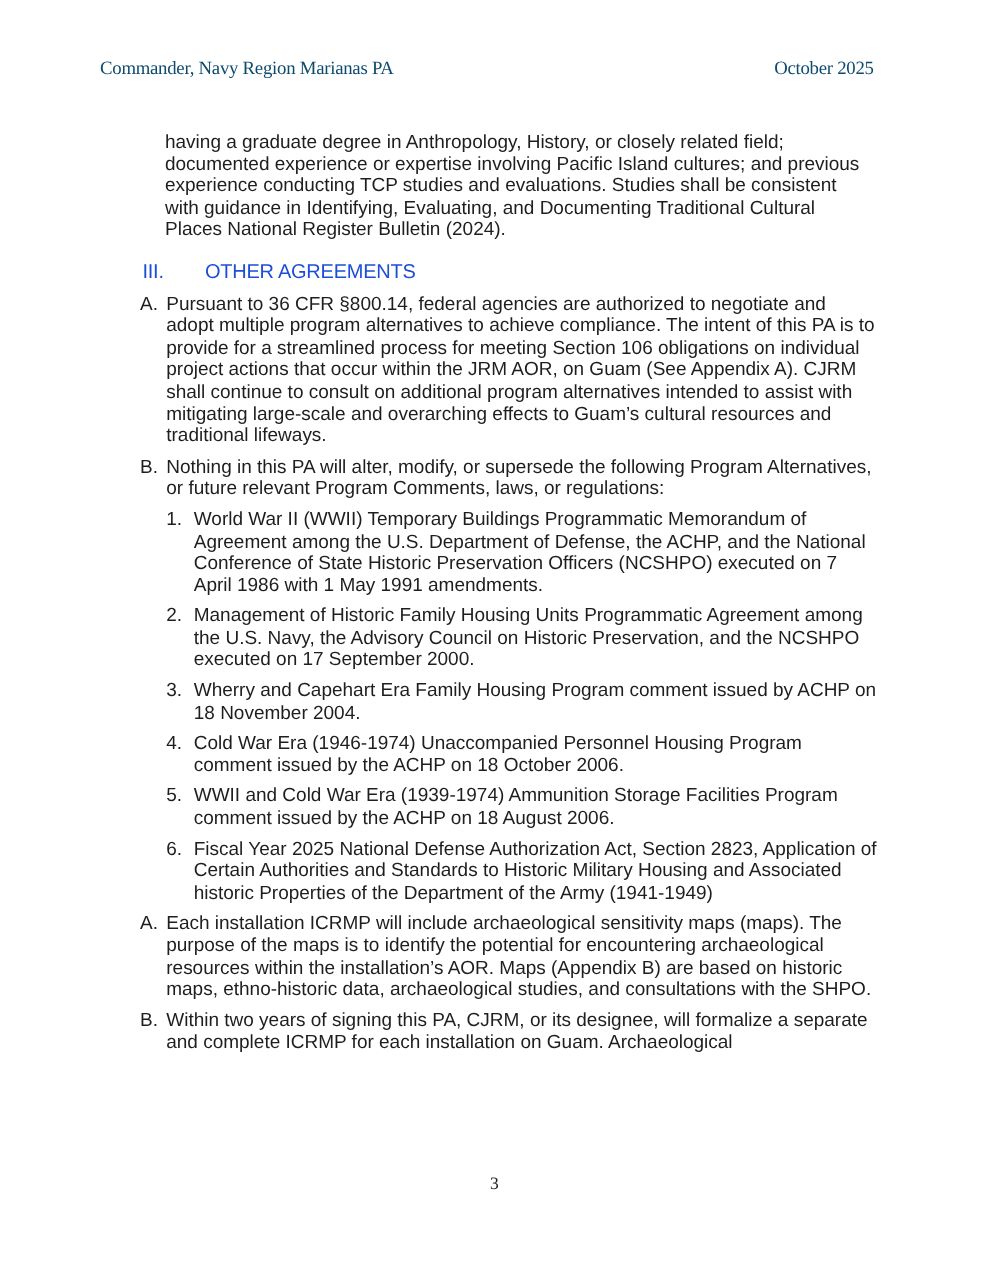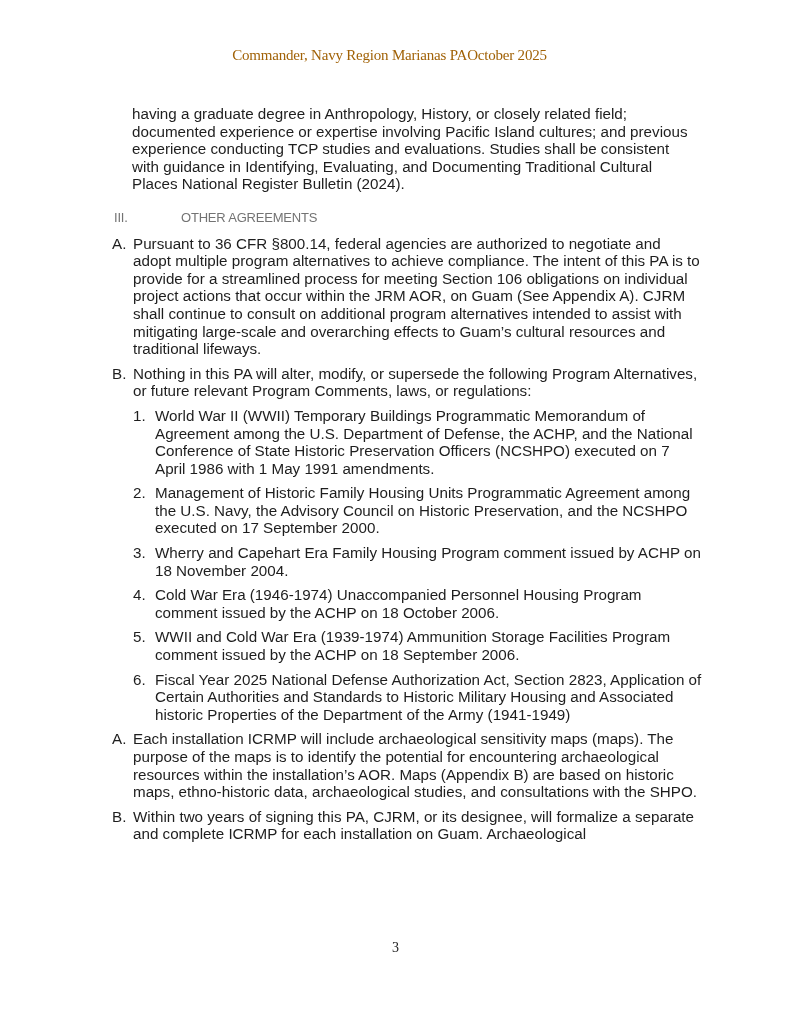--- a/index.html
+++ b/index.html
@@ -1,24 +1,24 @@
 <!DOCTYPE html>
 <html><head>
 <meta charset="utf-8">
 <style>
   html, body { margin: 0; padding: 0; background: #ffffff; }
   body { width: 791px; height: 1024px; position: relative; overflow: hidden; color: #1a1a1a; }
-  .header { position: absolute; top: 47px; left: 80px; right: 92px; display: flex; justify-content: center;
-    font-family: "Liberation Serif", serif; font-size: 15px; color: #a16207; letter-spacing: -0.2px; }
+  .header { position: absolute; top: 47px; left: 80px; right: 92px; display: flex; justify-content: space-between;
+    font-family: "Liberation Serif", serif; font-size: 15px; color: #0c4a6e; letter-spacing: -0.2px; }
   .content { position: absolute; left: 102px; width: 600px; top: 93px;
     font-family: "Liberation Sans", sans-serif; font-size: 15.2px; line-height: 17.6px; color: #1e1e1e; }
   .para { margin: 12px; }
   .indent-para { margin-left: 30px; }
-  .section-heading { font-family: "Liberation Sans", sans-serif; color: #737373; font-size: 13px; font-weight: normal;
-    margin: 16px 0 8px 12px; display: flex; letter-spacing: -0.2px; gap: 17px; }
+  .section-heading { font-family: "Liberation Sans", sans-serif; color: #1d4ed8; font-size: 16px; font-weight: normal;
+    margin: 16px 0 8px 12px; display: flex; letter-spacing: -0.2px; }
   .section-heading .num { width: 50px; }
   .item { display: flex; margin: 0 0 7px 0; }
   .item .lbl { width: 21px; flex: none; }
   .item .txt { flex: 1; }
   .lvl1 { margin-left: 10px; }
   .lvl2 { margin-left: 31px; }
   .lvl2 .lbl { width: 22px; }
   .footer { position: absolute; top: 940px; left: 0; right: 0; text-align: center;
     font-family: "Liberation Serif", serif; font-size: 14px; color: #222; }
 </style>
@@ -56,21 +56,21 @@
   <div class="item lvl2">
     <span class="lbl">3.</span>
     <span class="txt">Wherry and Capehart Era Family Housing Program comment issued by ACHP on 18 November 2004.</span>
   </div>
   <div class="item lvl2">
     <span class="lbl">4.</span>
     <span class="txt">Cold War Era (1946-1974) Unaccompanied Personnel Housing Program comment issued by the ACHP on 18 October 2006.</span>
   </div>
   <div class="item lvl2">
     <span class="lbl">5.</span>
-    <span class="txt">WWII and Cold War Era (1939-1974) Ammunition Storage Facilities Program comment issued by the ACHP on 18 September 2006.</span>
+    <span class="txt">WWII and Cold War Era (1939-1974) Ammunition Storage Facilities Program comment issued by the ACHP on 18 August 2006.</span>
   </div>
   <div class="item lvl2">
     <span class="lbl">6.</span>
     <span class="txt">Fiscal Year 2025 National Defense Authorization Act, Section 2823, Application of Certain Authorities and Standards to Historic Military Housing and Associated historic Properties of the Department of the Army (1941-1949)</span>
   </div>
 
   <div class="item lvl1">
     <span class="lbl">A.</span>
     <span class="txt">Each installation ICRMP will include archaeological sensitivity maps (maps). The purpose of the maps is to identify the potential for encountering archaeological resources within the installation’s AOR. Maps (Appendix B) are based on historic maps, ethno-historic data, archaeological studies, and consultations with the SHPO.</span>
   </div>

